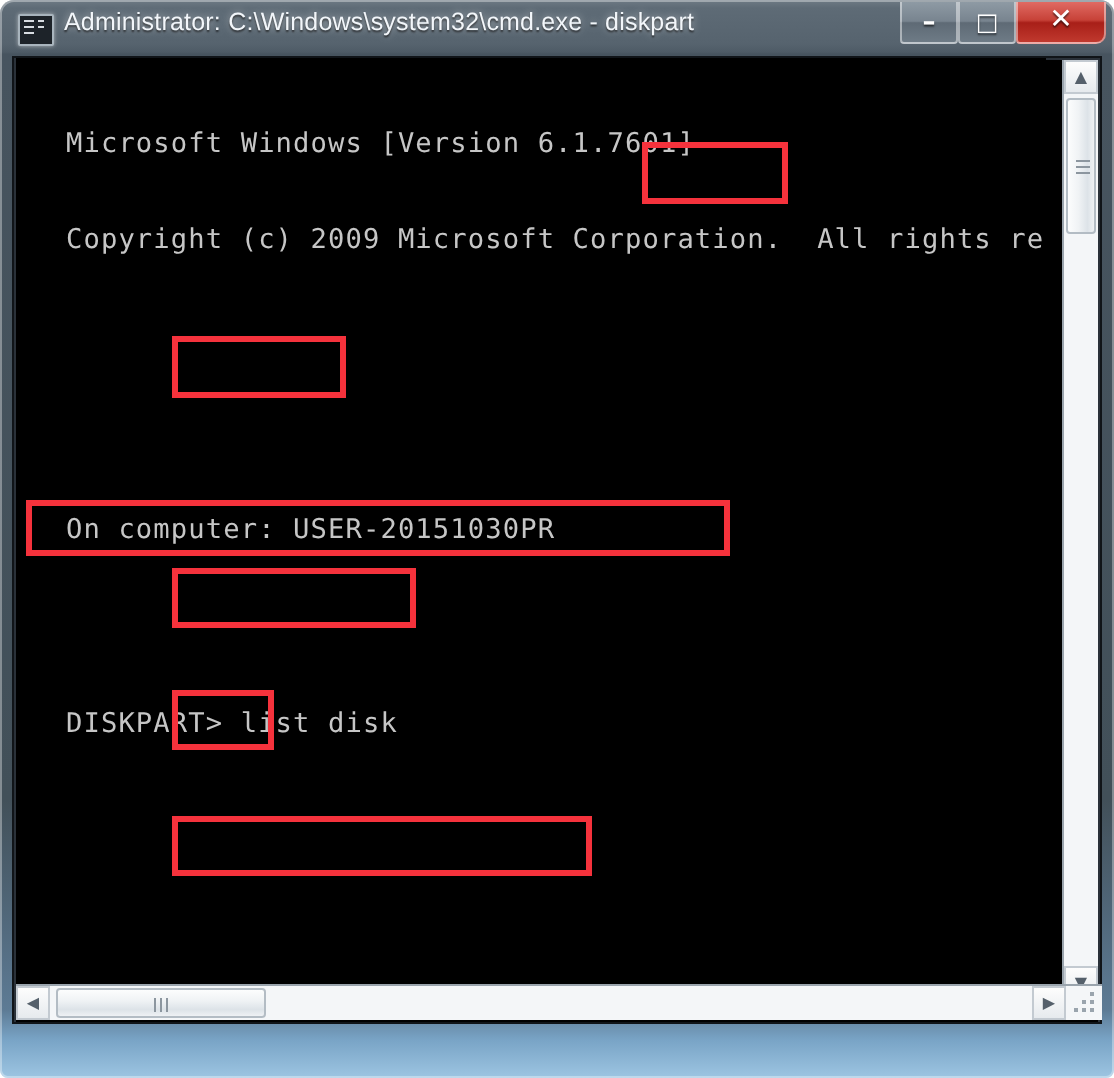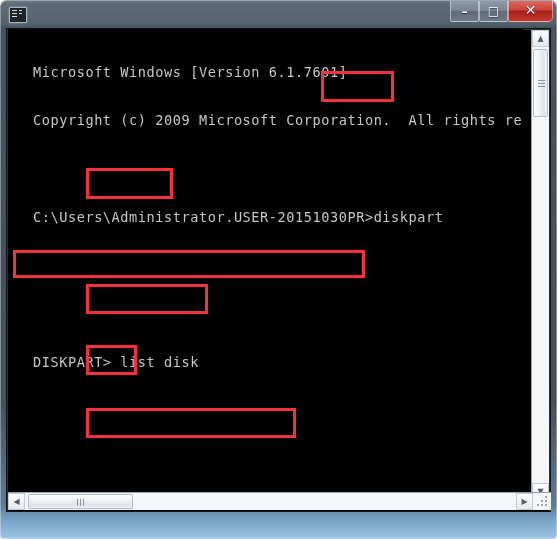--- a/index.html
+++ b/index.html
@@ -253,40 +253,41 @@
                 -4px -4px 0 #9aa4ad, -8px 0 0 #9aa4ad, 0 -8px 0 #9aa4ad;
   }
 </style>
 </head>
 <body>
 
 <div id="window">
 
   <div id="titlebar">
     <div id="title-icon"></div>
+    <div id="title-text">Administrator: C:\Windows\system32\cmd.exe - diskpart</div>
 
     <div class="capbtn" id="btn-min">
       <div class="capglyph">–</div>
     </div>
     <div class="capbtn" id="btn-max">
       <div class="capglyph">□</div>
     </div>
     <div class="capbtn" id="btn-close">
       <div class="capglyph">✕</div>
     </div>
   </div>
 
   <div id="client-frame">
 
     <div id="console">
       <div class="row">Microsoft Windows [Version 6.1.7601]</div>
       <div class="row">Copyright (c) 2009 Microsoft Corporation.  All rights reserved.</div>
       <div class="blank"></div>
-      <div class="row">C:\Users\Administrator.USER-20151030PR&gt;diskpart</div>
       <div class="blank"></div>
+      <div class="row">On computer: USER-20151030PR</div>
       <div class="blank"></div>
       <div class="row">DISKPART&gt; list disk</div>
       
       
       
       
       
       
       
       

